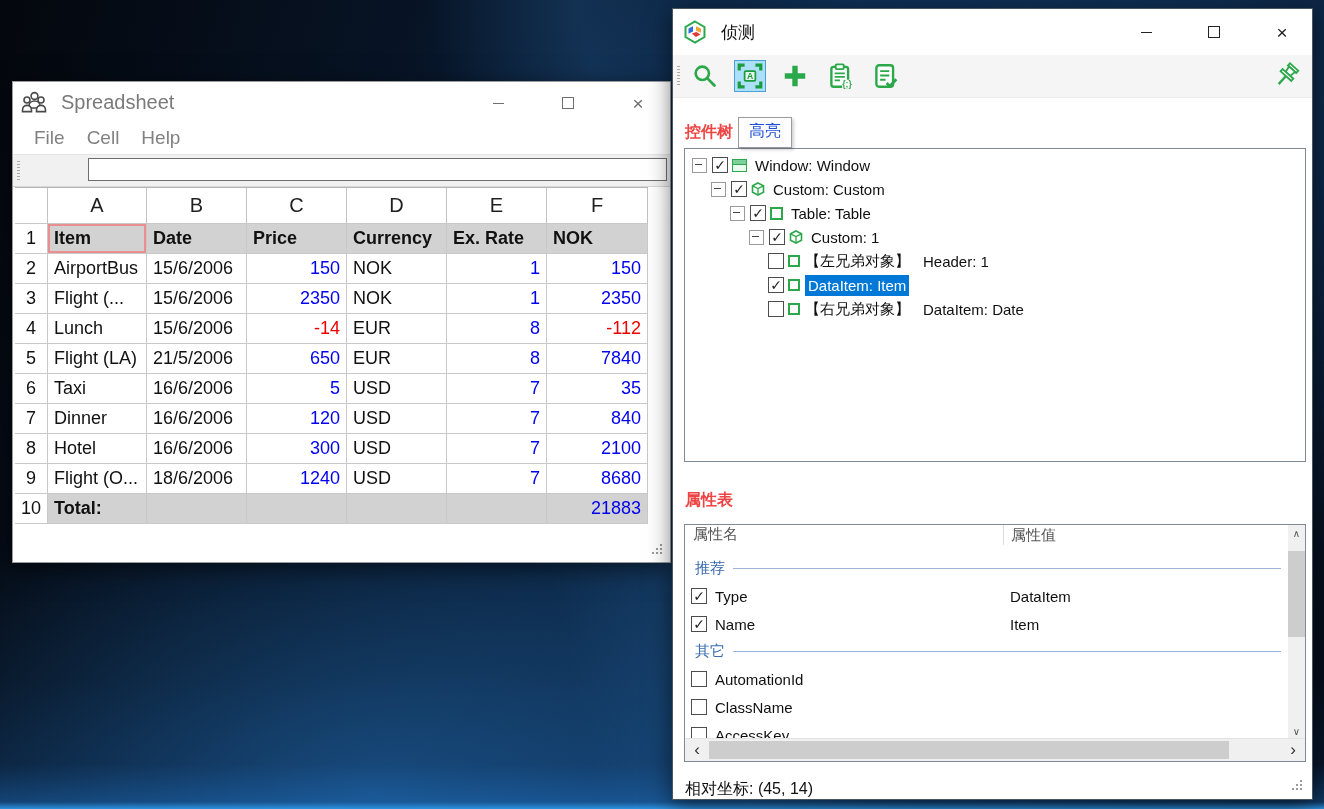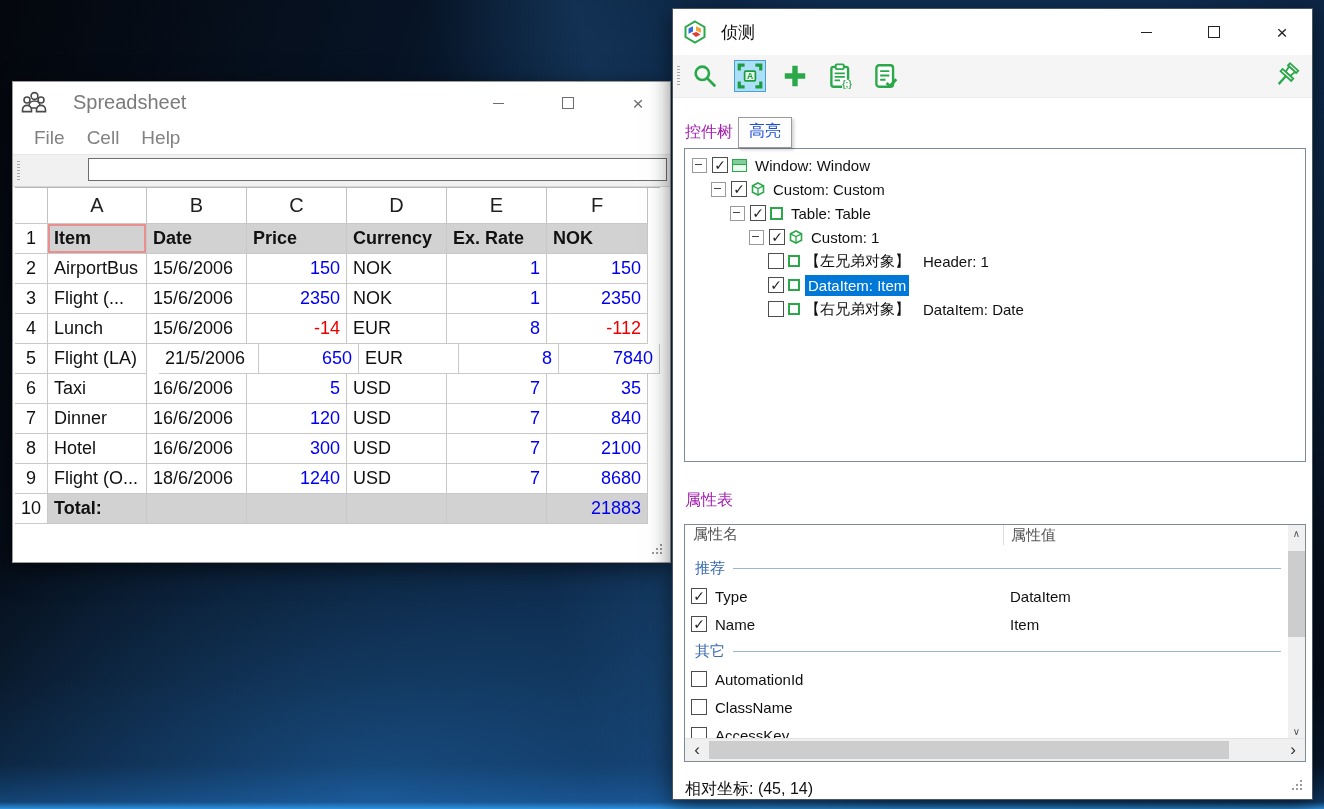--- a/index.html
+++ b/index.html
@@ -19,21 +19,21 @@
   .g-min{display:block;width:11px;height:1px;background:currentColor;}
   .g-max{display:block;width:10px;height:10px;border:1px solid currentColor;}
   .g-close{font-size:19px;line-height:1;font-weight:300;}
   .vgrip{width:3px;height:20px;background-image:repeating-linear-gradient(to bottom,#a8a8a8 0 1px,transparent 1px 3px);}
   .corner-grip{position:absolute;width:12px;height:12px;}
   .corner-grip::before{content:"";position:absolute;left:0;top:8px;width:2px;height:2px;background:#9b9b9b;
     box-shadow:4px 0 #9b9b9b,8px 0 #9b9b9b,4px -4px #9b9b9b,8px -4px #9b9b9b,8px -8px #9b9b9b;}
   
   .ss-window{left:12px;top:81px;width:657px;height:480px;border:1px solid #9b9b9b;}
   .ss-titlebar{height:40px;display:flex;align-items:center;padding-left:8px;position:relative;}
-  .ss-title{font-size:20px;color:#7a7a7a;margin-left:20px;font-weight:300;}
+  .ss-title{font-size:20px;color:#7a7a7a;margin-left:8px;font-weight:300;}
   .ss-controls{position:absolute;right:10px;top:6px;display:flex;gap:26px;color:#6e6e6e;}
   .ss-menubar{height:32px;display:flex;align-items:center;padding-left:10px;}
   .menu-item{font-size:19px;color:#828282;padding:0 11px;font-weight:300;}
   .ss-toolbar{height:31px;background:#f1f1f1;border-top:1px solid #e6e6e6;border-bottom:1px solid #d7d7d7;position:relative;}
   .ss-toolbar .vgrip{position:absolute;left:4px;top:6px;}
   .formula-input{position:absolute;left:75px;right:3px;top:3px;height:23px;border:1px solid #6e6e6e;background:#fff;
     font-size:16px;padding:0 4px;box-sizing:border-box;outline:none;font-family:inherit;}
   .ss-grid{position:absolute;left:2px;top:105px;border-top:1px solid #b5b5b5;}
   .grow{display:flex;}
   .cell{box-sizing:border-box;border-right:1px solid #c9c9c9;border-bottom:1px solid #c9c9c9;
@@ -50,21 +50,21 @@
   
   .in-window{left:672px;top:8px;width:641px;height:792px;border:1px solid #49565f;box-sizing:border-box;}
   .in-titlebar{height:46px;display:flex;align-items:center;padding-left:10px;position:relative;}
   .in-title{font-size:17px;color:#111;margin-left:9px;}
   .in-controls{position:absolute;right:8px;top:8px;display:flex;gap:24px;color:#222;}
   .in-toolbar{height:42px;background:#f5f5f5;display:flex;align-items:center;padding-left:16px;gap:13px;position:relative;border-bottom:1px solid #ececec;}
   .in-toolbar .vgrip{position:absolute;left:4px;top:11px;}
   .tbi{display:inline-flex;align-items:center;justify-content:center;width:32px;height:32px;}
   .tbi.active{background:#ace0f9;border:1px solid #4aa0dc;box-sizing:border-box;}
   .pin-btn{position:absolute;right:10px;top:5px;}
-  .panel-label{position:absolute;font-size:16px;font-weight:normal;color:#a21caf;}
+  .panel-label{position:absolute;font-size:16px;font-weight:bold;color:#ef4444;}
   .tooltip{position:absolute;left:65px;top:108px;background:#fdfdfd;border:1px solid #9b9b9b;padding:3px 10px 5px;
     font-size:16px;color:#1d4ed8;box-shadow:2px 2px 3px rgba(0,0,0,.18);z-index:12;}
   .tree-box{position:absolute;left:11px;top:139px;width:622px;height:314px;border:1px solid #7f8a99;box-sizing:border-box;
     padding-top:4px;overflow:hidden;background:#fff;}
   .tree-row{height:24px;display:flex;align-items:center;font-size:15px;color:#101010;}
   .expand{width:13px;height:13px;border:1px solid #9a9a9a;background:#fff;position:relative;margin-right:5px;flex:none;}
   .expand::after{content:"";position:absolute;left:2px;top:5px;width:7px;height:1px;background:#444;}
   .cbx{width:16px;height:16px;border:1px solid #4d4d4d;background:#fff;margin-right:4px;flex:none;
     display:flex;align-items:center;justify-content:center;font-size:14px;color:#222;box-sizing:border-box;}
   .ticon{margin-right:5px;flex:none;display:inline-flex;}
@@ -181,21 +181,21 @@
           <div class="cell" style="width: 99px;">Lunch</div>
           <div class="cell" style="width: 100px;">15/6/2006</div>
           <div class="cell num neg" style="width: 100px;">-14</div>
           <div class="cell" style="width: 100px;">EUR</div>
           <div class="cell num" style="width: 100px;">8</div>
           <div class="cell num neg" style="width: 101px;">-112</div>
         </div>
         <div class="grow drow">
           <div class="cell rownum" style="width: 33px;">5</div>
           <div class="cell" style="width: 99px;">Flight (LA)</div>
-          <div class="cell" style="width: 100px; margin-left: 12px;">21/5/2006</div>
+          <div class="cell" style="width: 100px;">21/5/2006</div>
           <div class="cell num" style="width: 100px;">650</div>
           <div class="cell" style="width: 100px;">EUR</div>
           <div class="cell num" style="width: 100px;">8</div>
           <div class="cell num" style="width: 101px;">7840</div>
         </div>
         <div class="grow drow">
           <div class="cell rownum" style="width: 33px;">6</div>
           <div class="cell" style="width: 99px;">Taxi</div>
           <div class="cell" style="width: 100px;">16/6/2006</div>
           <div class="cell num" style="width: 100px;">5</div>

